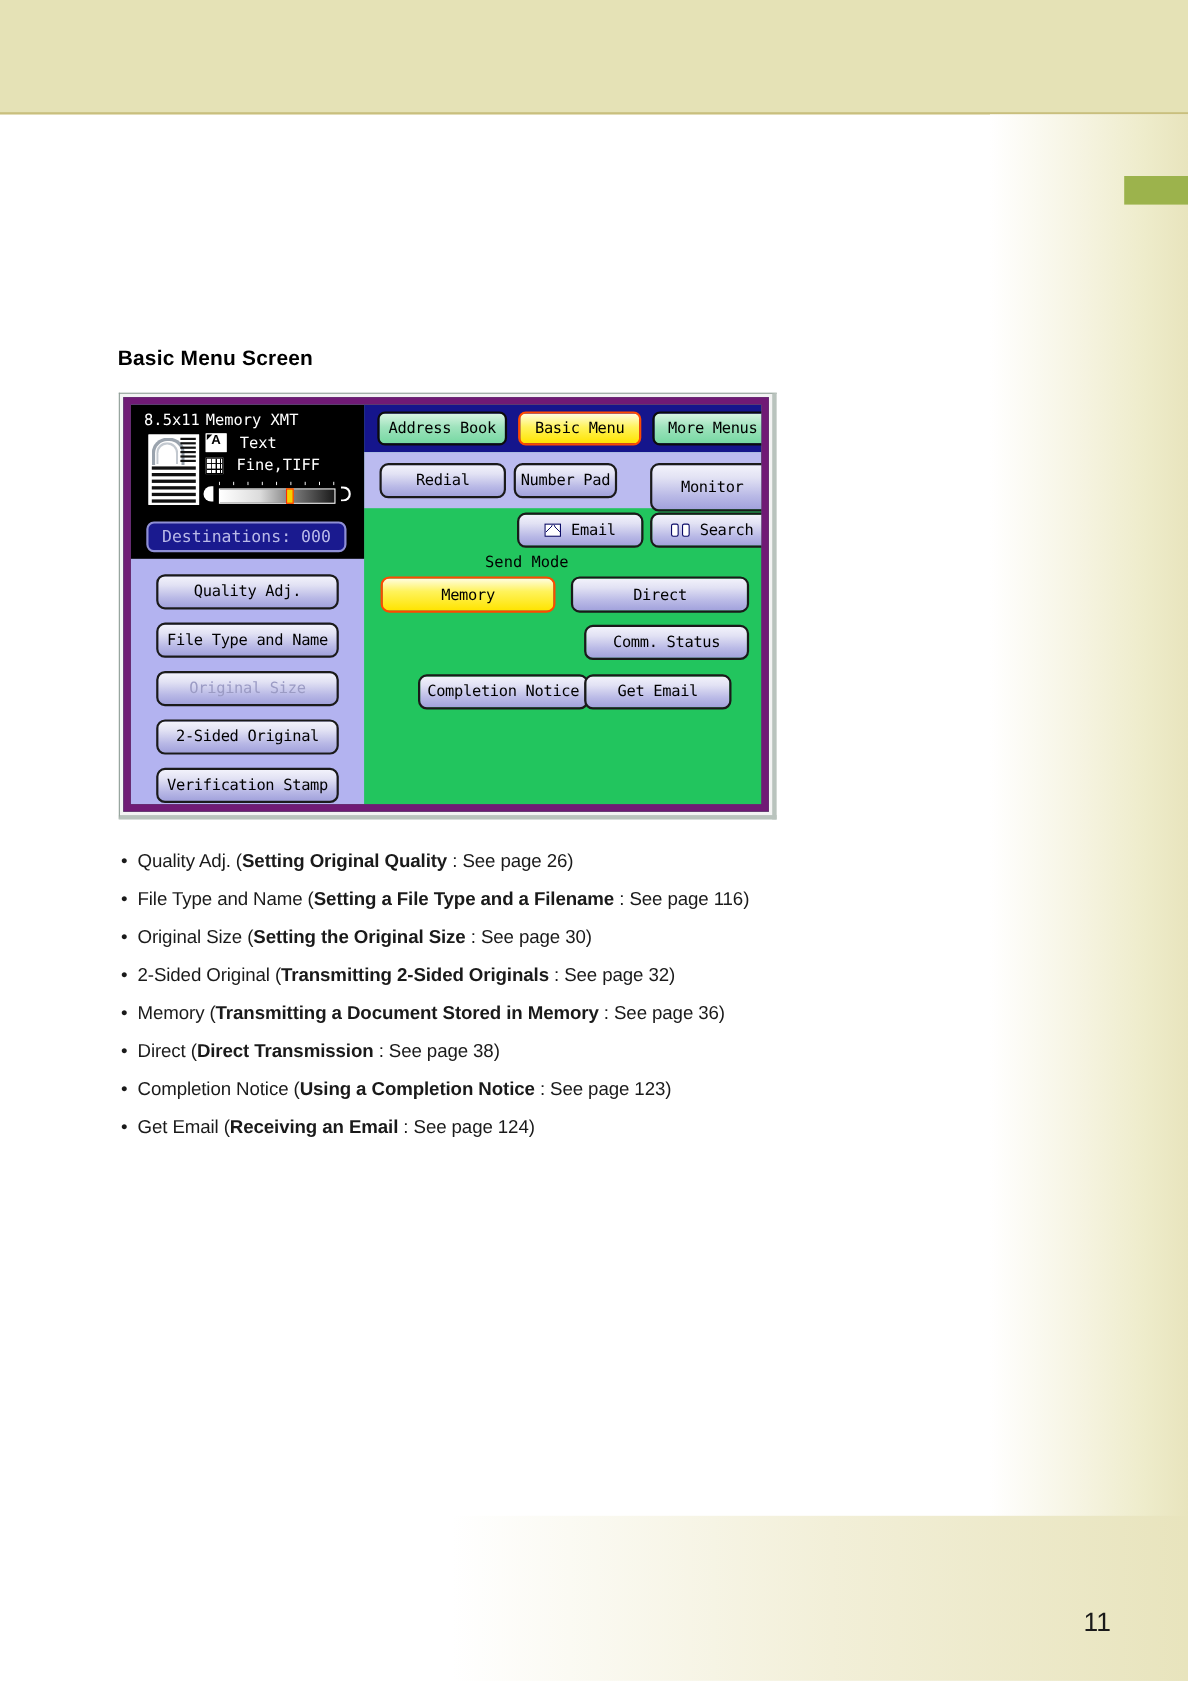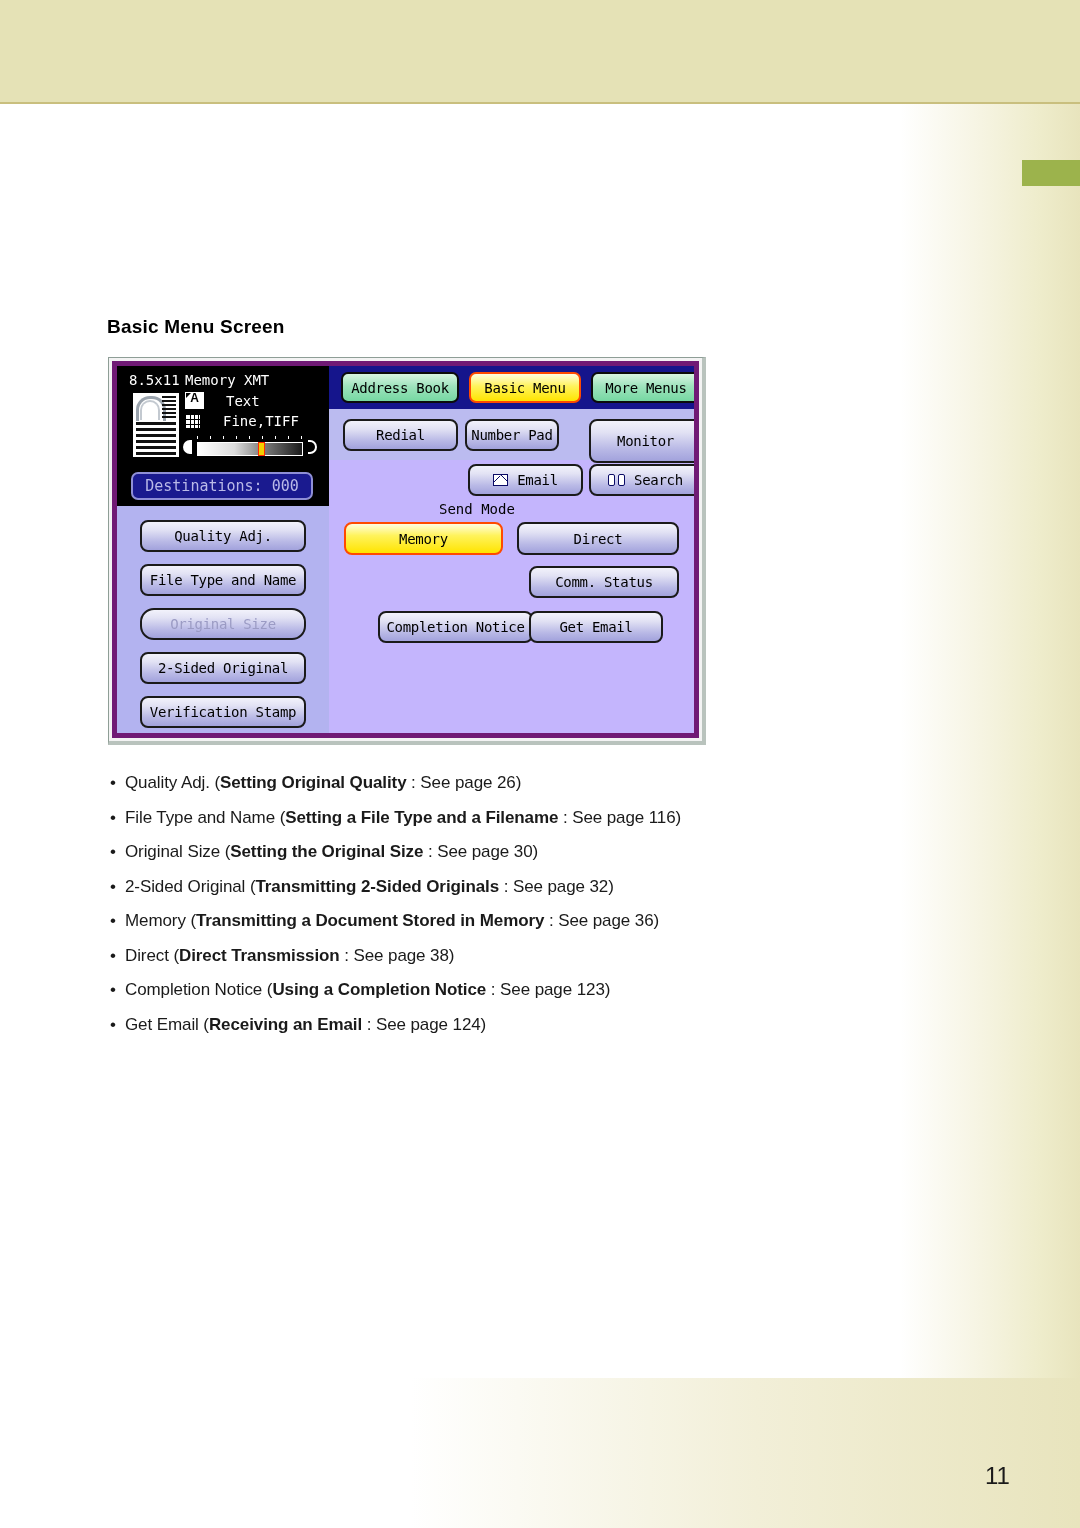--- a/index.html
+++ b/index.html
@@ -47,22 +47,22 @@
     width:598px;height:388px;
     background:#f3f3f3;
     border:1px solid #8e9e96;
     border-right:4px solid #b9c3bd;
     border-bottom:4px solid #b9c3bd;
     box-sizing:border-box;
     padding:3px;
   }
   #lcd-inner{
     position:relative;width:100%;height:100%;
-    background:#c4b5fd;
-    border:5px solid #701a75;
+    background:#22c55e;
+    border:7px solid #701a75;
     box-sizing:border-box;
     overflow:hidden;
     padding-left:26px;
   }
   
   #lcd-left{
     position:absolute;left:0;top:0;width:212px;height:100%;
     background:#b3b3f0;
   }
   #status-panel{
@@ -95,21 +95,21 @@
   #doc-thumb .lines-b{position:absolute;left:2px;right:2px;top:28px;}
   #doc-thumb .lines-b i{display:block;height:3px;background:#111;margin-bottom:3px;}
 
   #xmt-label{
     position:absolute;left:68px;top:6px;font-size:14px;color:#fff;
     font-family:"DejaVu Sans Mono","Liberation Mono",monospace;
   }
   .mode-row{
     position:absolute;left:68px;font-size:14px;color:#fff;
     font-family:"DejaVu Sans Mono","Liberation Mono",monospace;
-    display:flex;align-items:center;gap:22px;
+    display:flex;align-items:center;gap:12px;
   }
   #mode-text{top:26px;}
   #mode-res{top:47px;}
   .ic-text{
     width:17px;height:15px;background:#fff;border:1px solid #fff;
     position:relative;display:inline-block;
   }
   .ic-text:after{
     content:"A";position:absolute;left:0;right:0;top:-2px;
     font-size:12px;color:#000;text-align:center;font-weight:bold;
@@ -337,21 +337,21 @@
 
       <div class="lcdbtn sel" style="left:227px;top:156px;width:159px;height:33px;">Memory</div>
       <div class="lcdbtn" style="left:400px;top:156px;width:162px;height:33px;">Direct</div>
 
       <div class="lcdbtn" style="left:412px;top:200px;width:150px;height:32px;">Comm. Status</div>
       <div class="lcdbtn" style="left:236px;top:245px;width:155px;height:32px;margin-left:25px;">Completion Notice</div>
       <div class="lcdbtn" style="left:412px;top:245px;width:134px;height:32px;">Get Email</div>
 
       <div class="lcdbtn" style="left:23px;top:154px;width:166px;height:32px;">Quality Adj.</div>
       <div class="lcdbtn" style="left:23px;top:198px;width:166px;height:32px;">File Type and Name</div>
-      <div class="lcdbtn disabled" style="left:23px;top:242px;width:166px;height:32px;border-radius:14px;">Original Size</div>
+      <div class="lcdbtn disabled" style="left:23px;top:242px;width:166px;height:32px;">Original Size</div>
       <div class="lcdbtn" style="left:23px;top:286px;width:166px;height:32px;">2-Sided Original</div>
       <div class="lcdbtn" style="left:23px;top:330px;width:166px;height:32px;">Verification Stamp</div>
 
     </div>
   </div>
 
   <div id="bullets">
       <div class="bullet"><span class="dot">•</span><span>Quality Adj. (</span><b>Setting Original Quality</b><span> : See page 26)</span></div>
       <div class="bullet"><span class="dot">•</span><span>File Type and Name (</span><b>Setting a File Type and a Filename</b><span> : See page 116)</span></div>
       <div class="bullet"><span class="dot">•</span><span>Original Size (</span><b>Setting the Original Size</b><span> : See page 30)</span></div>

